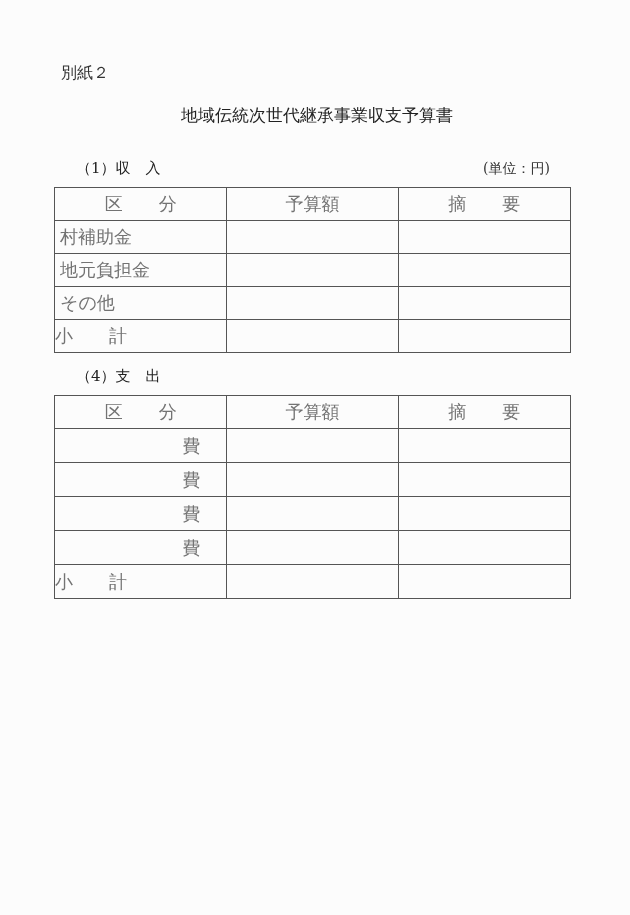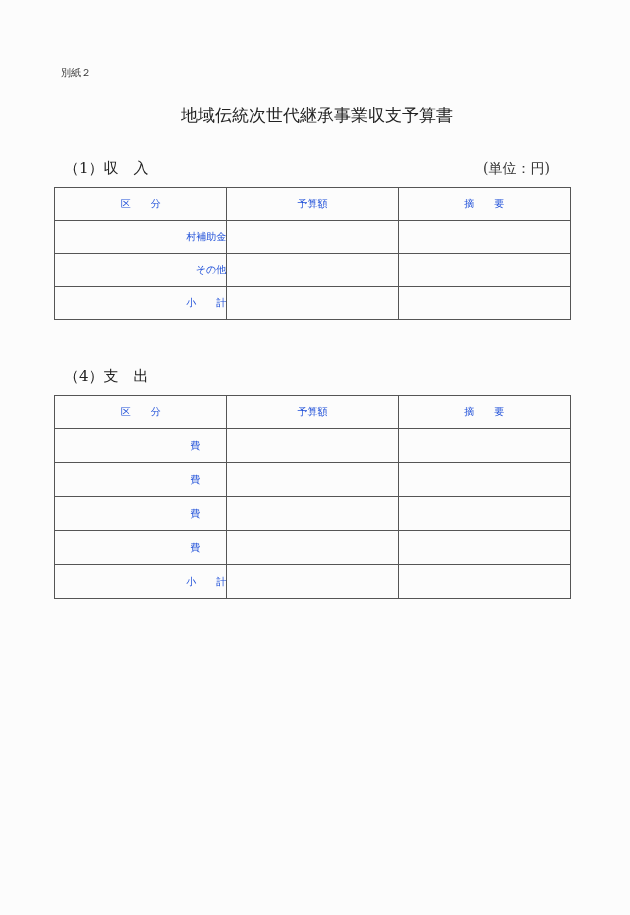--- a/index.html
+++ b/index.html
@@ -12,39 +12,39 @@
       height: 915px;
       position: relative;
       overflow: hidden;
       font-family: "DejaVu Serif", "Liberation Serif", serif;
       color: #2a2a2a;
     }
     .attachment-label {
       position: absolute;
       left: 61px;
       top: 67px;
-      font-size: 10px;
+      font-size: 16px;
       line-height: 12px;
       color: #333;
     }
     .doc-title {
       position: absolute;
       left: 0;
       width: 630px;
       top: 104px;
       text-align: center;
       font-size: 17px;
       line-height: 22px;
       letter-spacing: 0px;
       color: #222;
       padding-left: 2px;
     }
     .section-heading {
       position: absolute;
-      left: 64px;
+      left: 76px;
       font-size: 15px;
       line-height: 18px;
       color: #222;
       white-space: pre;
       text-align: center;
     }
     .unit-label {
       position: absolute;
       left: 483px;
       top: 162px;
@@ -56,33 +56,33 @@
       position: absolute;
       left: 54px;
       width: 517px;
       border-collapse: collapse;
       table-layout: fixed;
     }
     table.budget td, table.budget th {
       border: 1px solid #555;
       padding: 0;
       font-weight: normal;
-      font-size: 10px;
-      color: #1d4ed8;
+      font-size: 18px;
+      color: #737373;
       vertical-align: middle;
     }
     table.budget .col-cat { width: 172px; }
     table.budget .col-amt { width: 171px; }
     table.budget .col-note { width: 172px; }
     table.budget th {
       text-align: center;
       white-space: pre;
     }
-    .cell-left { text-align: right; padding-left: 5px !important; font-family: Liberation Mono, monospace; }
-    .cell-center { text-align: right; white-space: pre; }
+    .cell-left { text-align: left; padding-left: 5px !important; font-family: Liberation Mono, monospace; }
+    .cell-center { text-align: left; white-space: pre; }
     .cell-right { text-align: right; padding-right: 26px !important; }
   </style>
 </head>
 <body>
 
 <div class="attachment-label">別紙２</div>
 
 <div class="doc-title">地域伝統次世代継承事業収支予算書</div>
 
 <div class="section-heading" style="top:159px;">（1）収　入</div>
@@ -96,20 +96,25 @@
       <col class="col-note">
   </colgroup>
   <tbody>
       <tr style="height:33px;">
     <th>区　　分</th>
     <th>予算額</th>
     <th>摘　　要</th>
   </tr>
   <tr style="height:33px;">
     <td class="cell-left">村補助金</td>
+    <td></td>
+    <td></td>
+  </tr>
+  <tr style="height:33px;">
+    <td class="cell-left">地元負担金</td>
     <td></td>
     <td></td>
   </tr>
   <tr style="height:33px;">
     <td class="cell-left">その他</td>
     <td></td>
     <td></td>
   </tr>
   <tr style="height:33px;">
     <td class="cell-center">小　　計</td>

